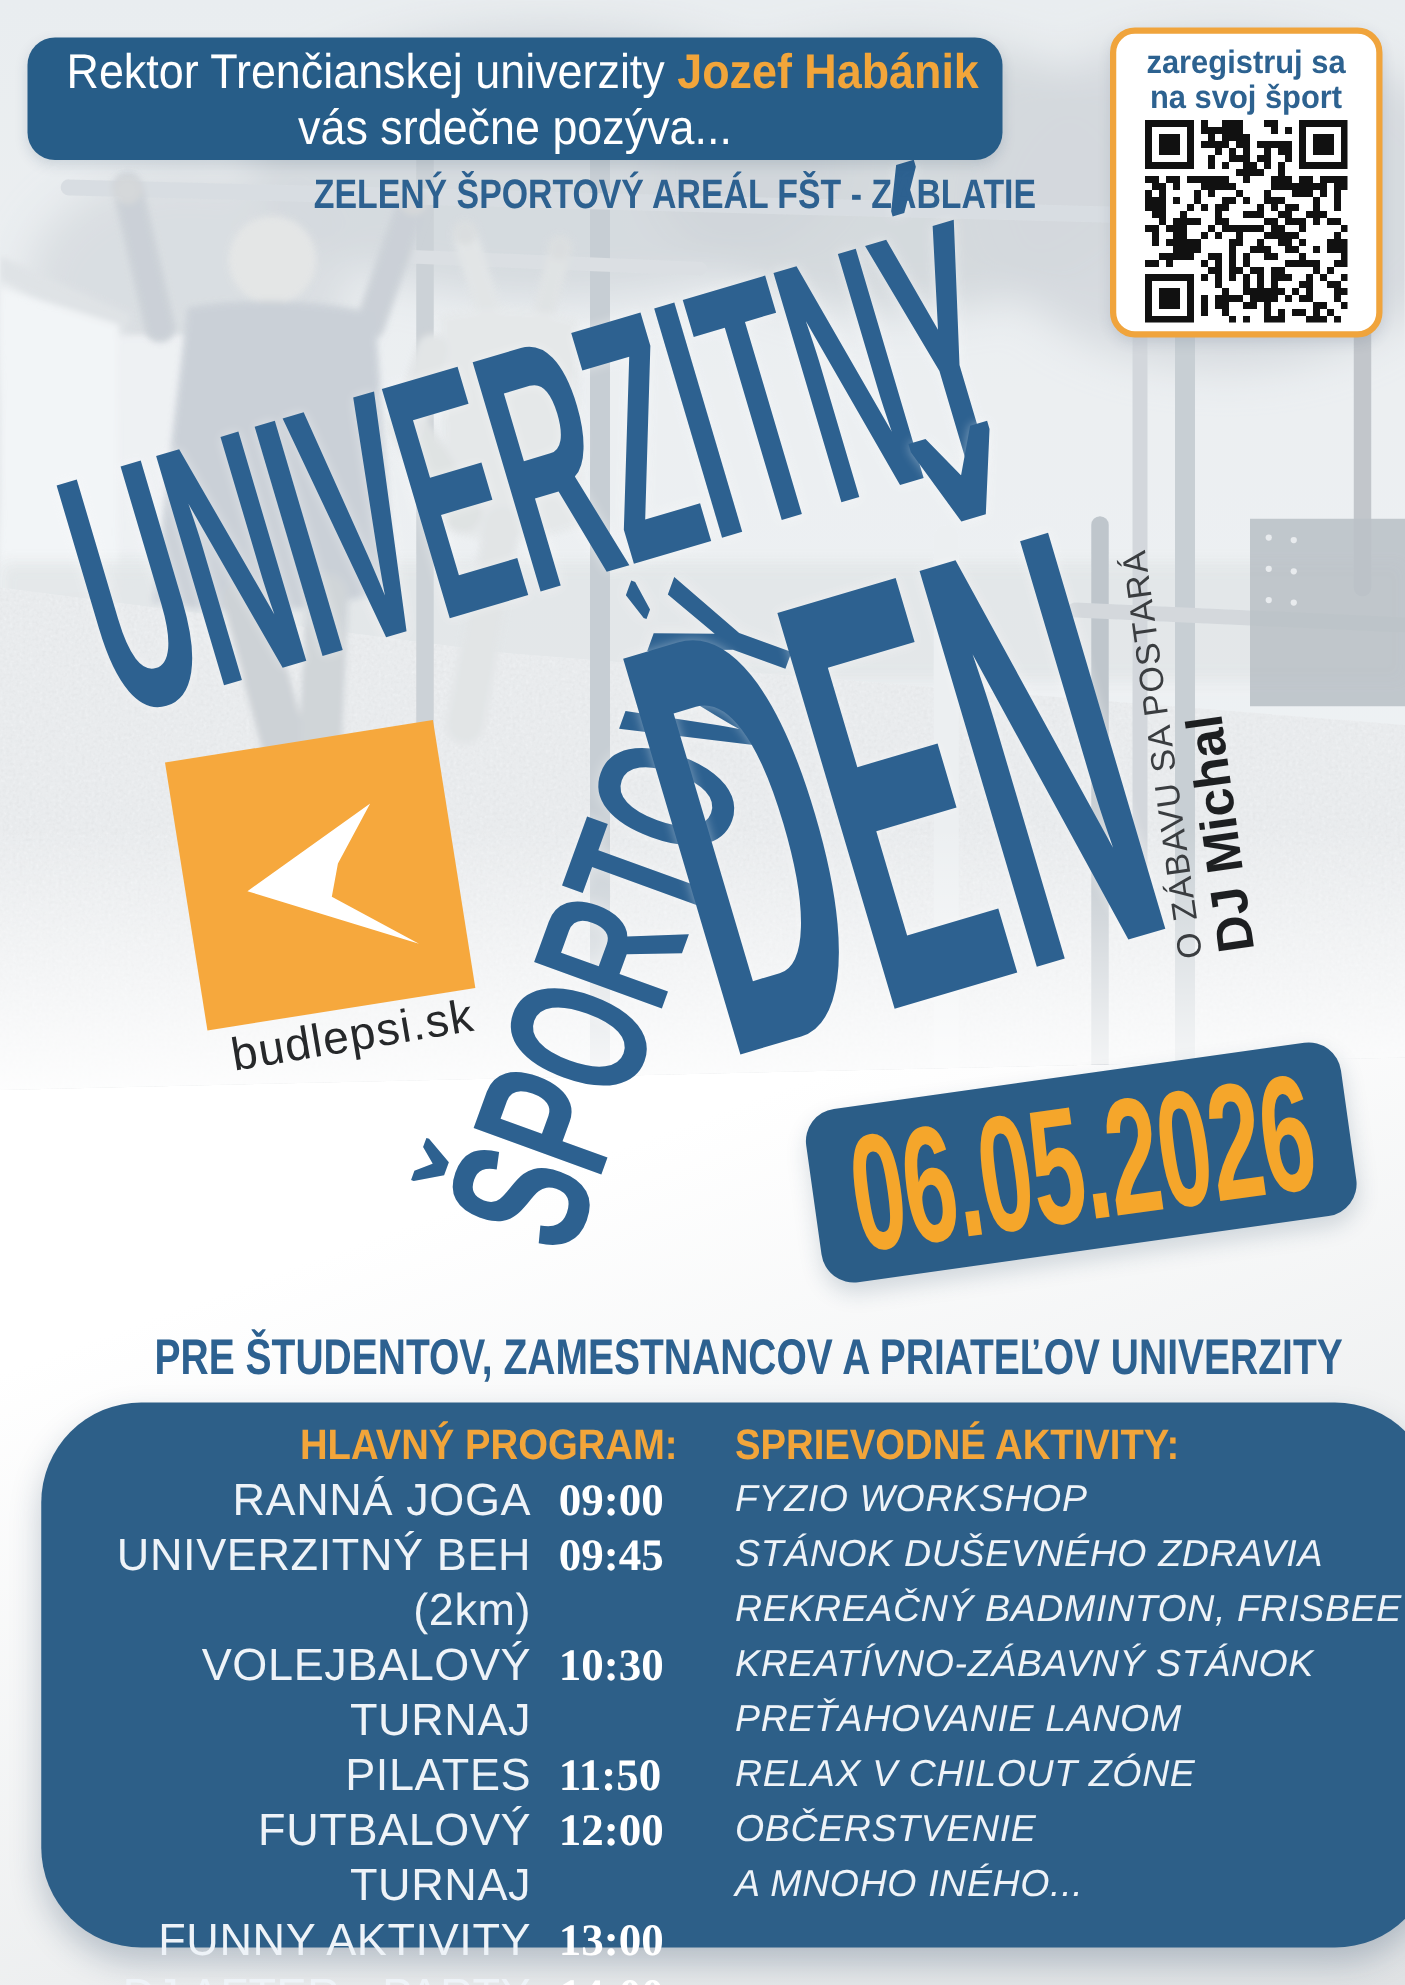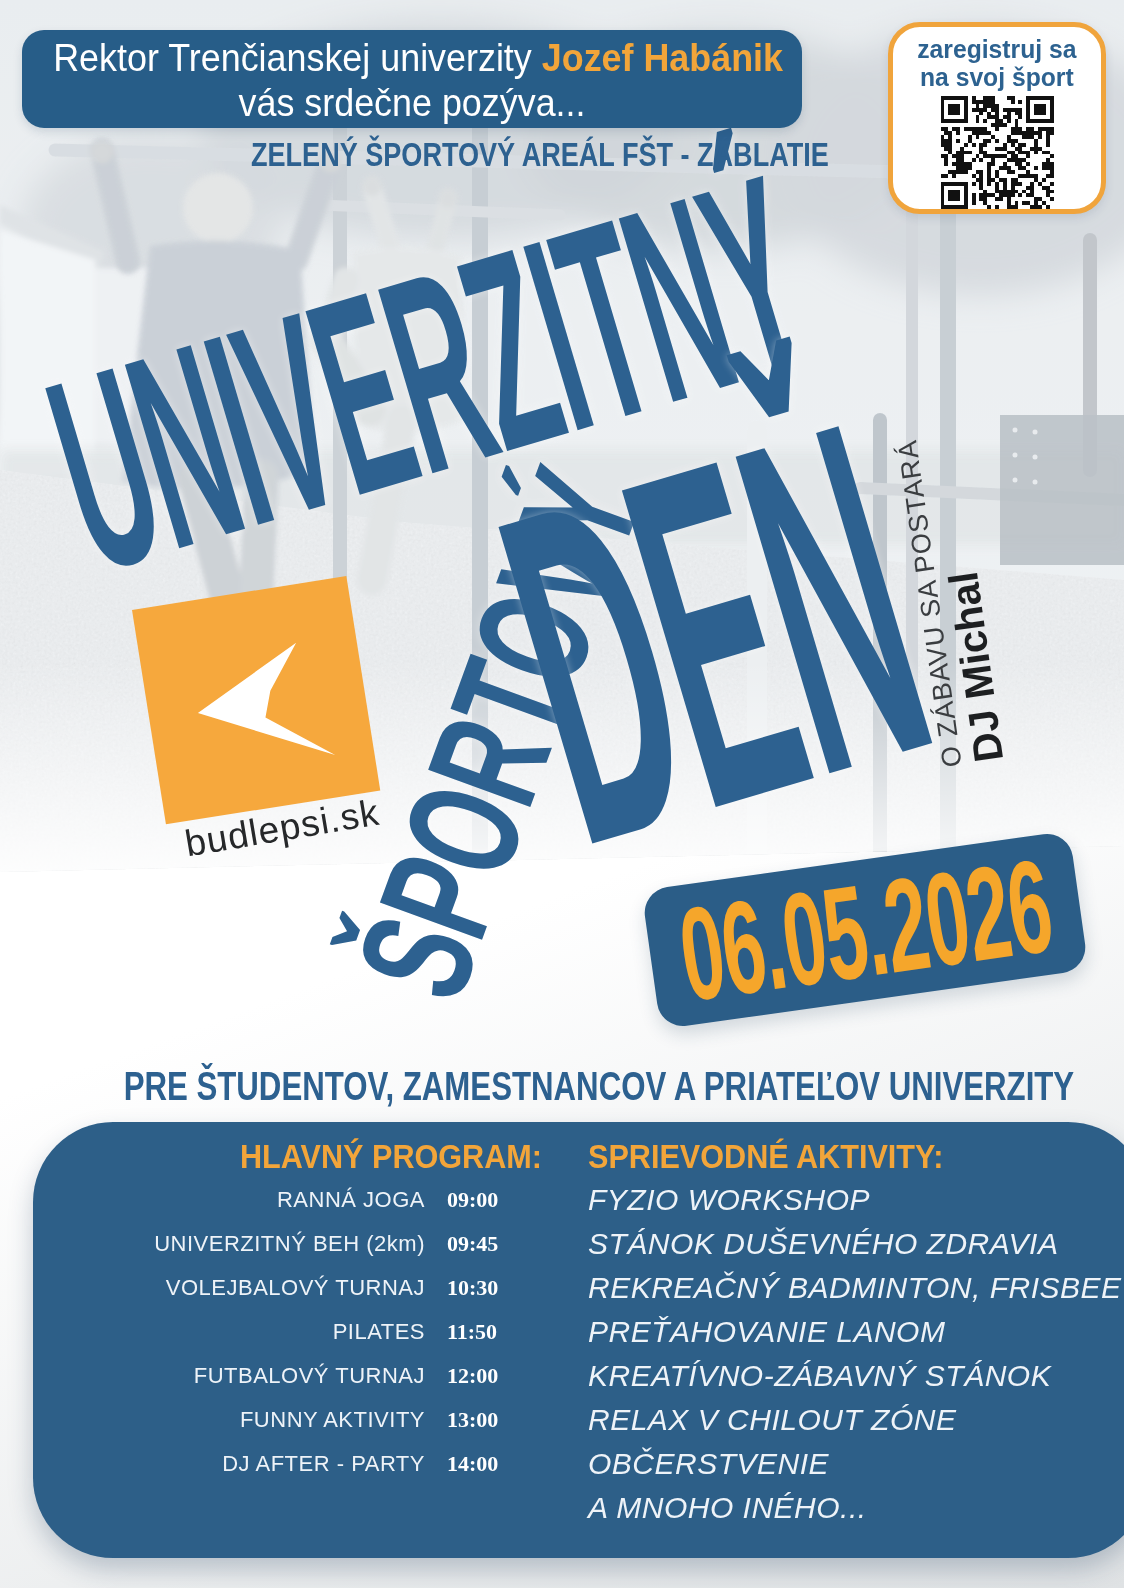--- a/index.html
+++ b/index.html
@@ -41,41 +41,41 @@
   .banner{position:absolute;left:22px;top:30px;width:780px;height:98px;z-index:5;
     background:#275d88;border-radius:22px;text-align:center;padding-top:5px;box-sizing:border-box;
     box-shadow:0 4px 10px rgba(30,60,90,.15);}
   .banner .row{font-size:39px;line-height:45px;color:#ffffff;font-weight:300;white-space:nowrap;
     transform:scaleX(0.92);transform-origin:50% 50%;}
   .banner .name{color:#f2a53a;font-weight:700;}
   .venue{position:absolute;left:197px;top:136px;width:600px;z-index:5;text-align:center;
     font-size:33px;font-weight:700;color:#2d6190;white-space:nowrap;
     transform:scaleX(0.82);transform-origin:50% 50%;}
   
-  .qr-box{position:absolute;left:888px;top:22px;width:218px;height:192px;z-index:6;
-    background:#ffffff;border:5px solid #f0a43c;border-radius:32px;box-sizing:border-box;
+  .qr-box{position:absolute;left:888px;top:22px;width:218px;height:248px;z-index:6;
+    background:#ffffff;border:5px solid #f0a43c;border-radius:20px;box-sizing:border-box;
     display:flex;flex-direction:column;align-items:center;
     box-shadow:0 4px 10px rgba(30,60,90,.12);}
   .qr-label{margin-top:8px;text-align:center;font-size:26px;line-height:28px;font-weight:700;
     color:#2d6290;transform:scaleX(0.95);}
   .qr-svg{margin-top:5px;width:162px;height:162px;}
   
   .audience{position:absolute;left:0;top:1064px;width:1124px;z-index:5;text-align:center;
     font-size:40px;font-weight:700;color:#2d6190;white-space:nowrap;
     transform:scaleX(0.78);transform-origin:50% 50%;}
   
   .panel{position:absolute;left:33px;top:1122px;width:1115px;height:436px;z-index:6;
     background:#2d5f88;border-radius:80px;box-shadow:0 12px 25px rgba(30,60,90,.25);}
   .col{position:absolute;top:12px;}
   .col-left{left:27px;width:482px;}
   .col-right{left:555px;width:480px;}
   .col-heading{font-size:34px;font-weight:700;color:#f2a53a;line-height:44px;white-space:nowrap;}
   .col-left .col-heading{text-align:right;transform:scaleX(0.90);transform-origin:100% 50%;}
   .col-right .col-heading{text-align:left;transform:scaleX(0.90);transform-origin:0 50%;}
-  .prog-row{display:flex;line-height:44px;font-size:22px;color:#eef3f8;font-weight:300;}
+  .prog-row{display:flex;line-height:44px;font-size:36px;color:#eef3f8;font-weight:300;}
   .prog-row .n{flex:1;text-align:right;letter-spacing:.5px;}
   .prog-row .t{width:95px;margin-left:22px;text-align:left;font-weight:700;color:#ffffff;font-family:Liberation Serif, serif;}
   .act-item{line-height:44px;font-size:30px;color:#eef3f8;font-weight:300;letter-spacing:.5px;
     white-space:nowrap;font-style:italic;}
 </style>
 </head>
 <body>
 
 <div class="poster">
 
@@ -596,21 +596,21 @@
       <div class="prog-row">
           <span class="n">DJ AFTER - PARTY</span>
           <span class="t">14:00</span>
         </div>
     </div>
     <div class="col col-right">
       <div class="col-heading">SPRIEVODNÉ AKTIVITY:</div>
       <div class="act-item">FYZIO WORKSHOP</div>
       <div class="act-item">STÁNOK DUŠEVNÉHO ZDRAVIA</div>
       <div class="act-item">REKREAČNÝ BADMINTON, FRISBEE</div>
+      <div class="act-item">KREATÍVNO-ZÁBAVNÝ STÁNOK</div>
       <div class="act-item">PREŤAHOVANIE LANOM</div>
-      <div class="act-item">KREATÍVNO-ZÁBAVNÝ STÁNOK</div>
       <div class="act-item">RELAX V CHILOUT ZÓNE</div>
       <div class="act-item">OBČERSTVENIE</div>
       <div class="act-item">A MNOHO INÉHO...</div>
     </div>
   </div>
 
 </div>
 
 </body></html>

